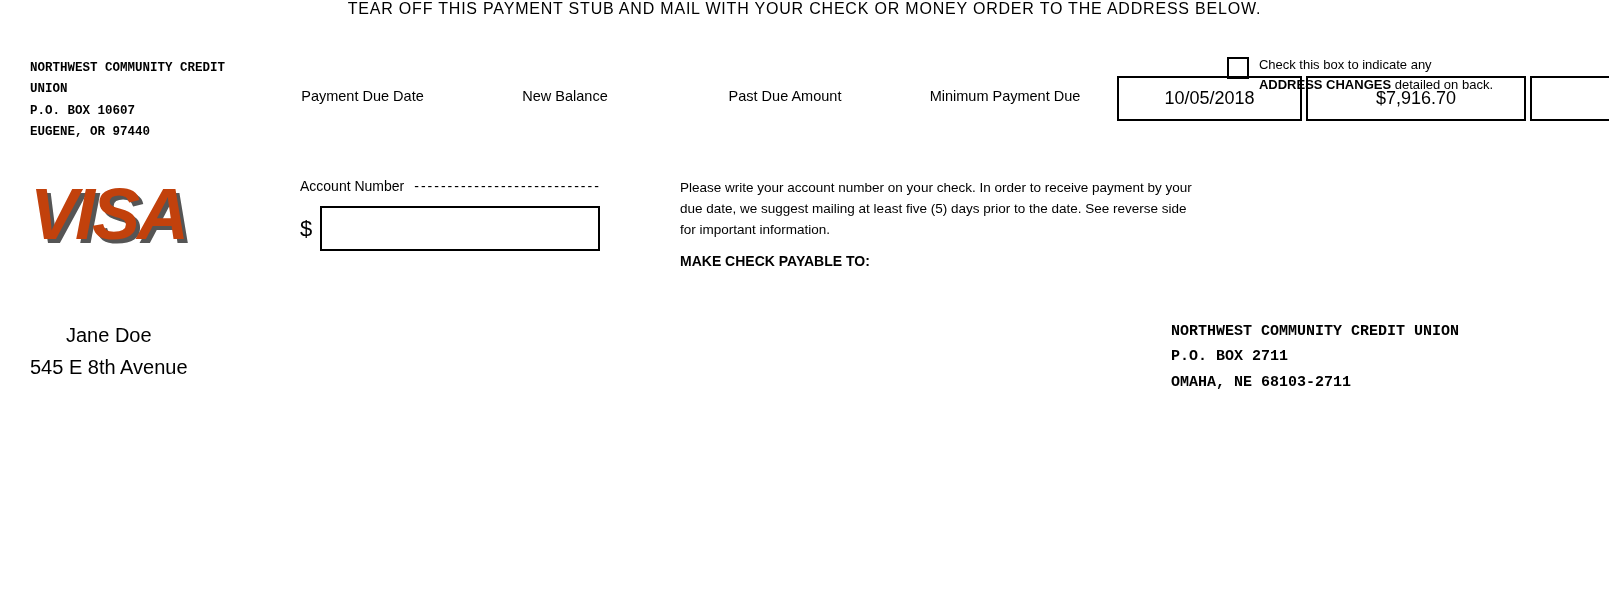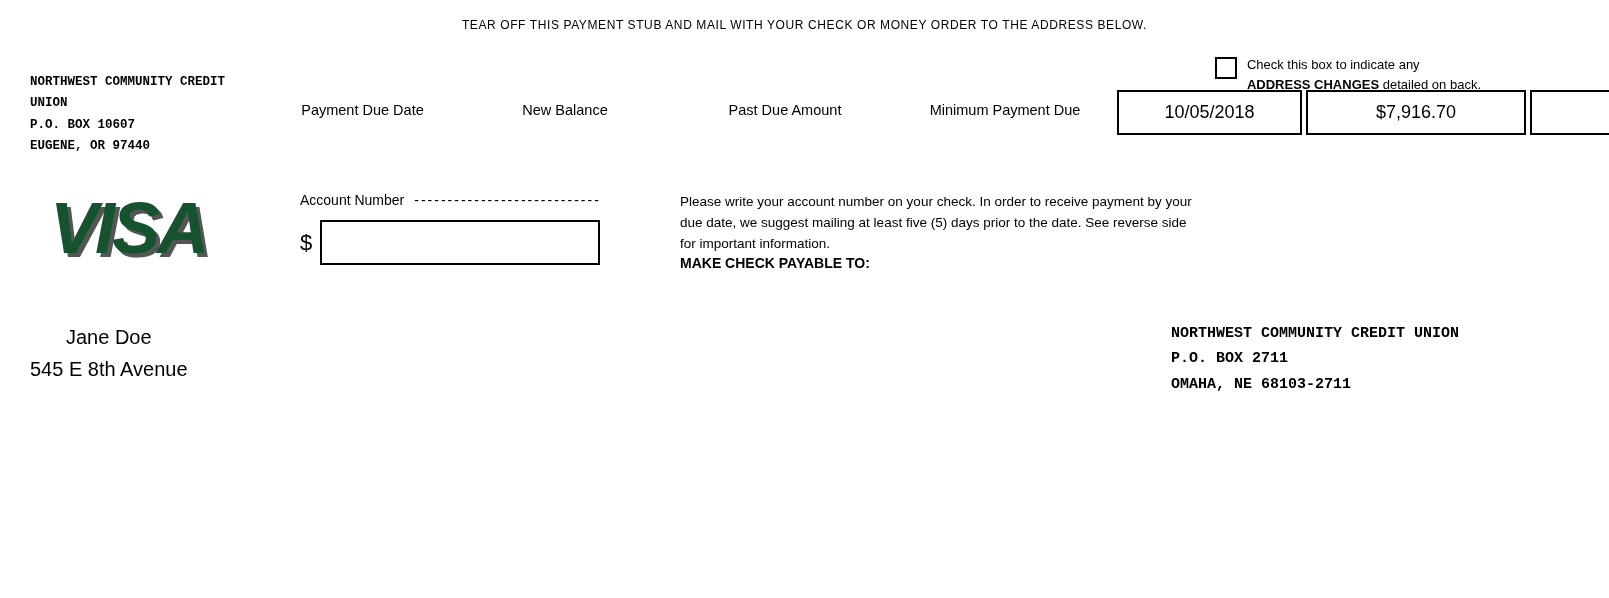--- a/index.html
+++ b/index.html
@@ -21,32 +21,31 @@
       width: 1609px;
       min-height: 598px;
       background: #fff;
       padding: 0;
       position: relative;
     }
 
     
     .top-instruction {
       text-align: center;
-      font-size: 12px;
+      font-size: 16px;
       letter-spacing: 0.05em;
-      padding-top: 18px;
       padding-bottom: 10px;
       color: #000;
     }
 
     
     .address-change-area {
       position: absolute;
       top: 55px;
-      right: 128px;
+      right: 116px;
       display: flex;
       align-items: flex-start;
       gap: 10px;
     }
 
     .address-checkbox {
       width: 22px;
       height: 22px;
       border: 2px solid #000;
       flex-shrink: 0;
@@ -148,26 +147,25 @@
       flex-direction: column;
       align-items: flex-start;
       justify-content: flex-start;
     }
 
     .visa-logo {
       font-family: Arial, sans-serif;
       font-size: 72px;
       font-weight: 900;
       font-style: italic;
-      color: #14532d;
+      color: #c2410c;
       letter-spacing: -3px;
       line-height: 1;
       text-shadow: 4px 4px 0 #555;
       margin-top: 5px;
-      margin-left: 20px;
     }
 
     
     .account-payment-area {
       display: flex;
       flex-direction: column;
       padding-left: 30px;
       padding-top: 5px;
       min-width: 380px;
     }
@@ -217,21 +215,21 @@
       font-size: 13.5px;
       line-height: 1.55;
       color: #000;
       max-width: 520px;
     }
 
     .make-check-label {
       font-size: 14px;
       font-weight: 900;
       color: #000;
-      margin-top: 0;
+      margin-top: 12px;
     }
 
     
     .customer-address-section {
       padding: 30px 30px 20px 30px;
       display: flex;
       justify-content: space-between;
       align-items: flex-start;
     }
 

